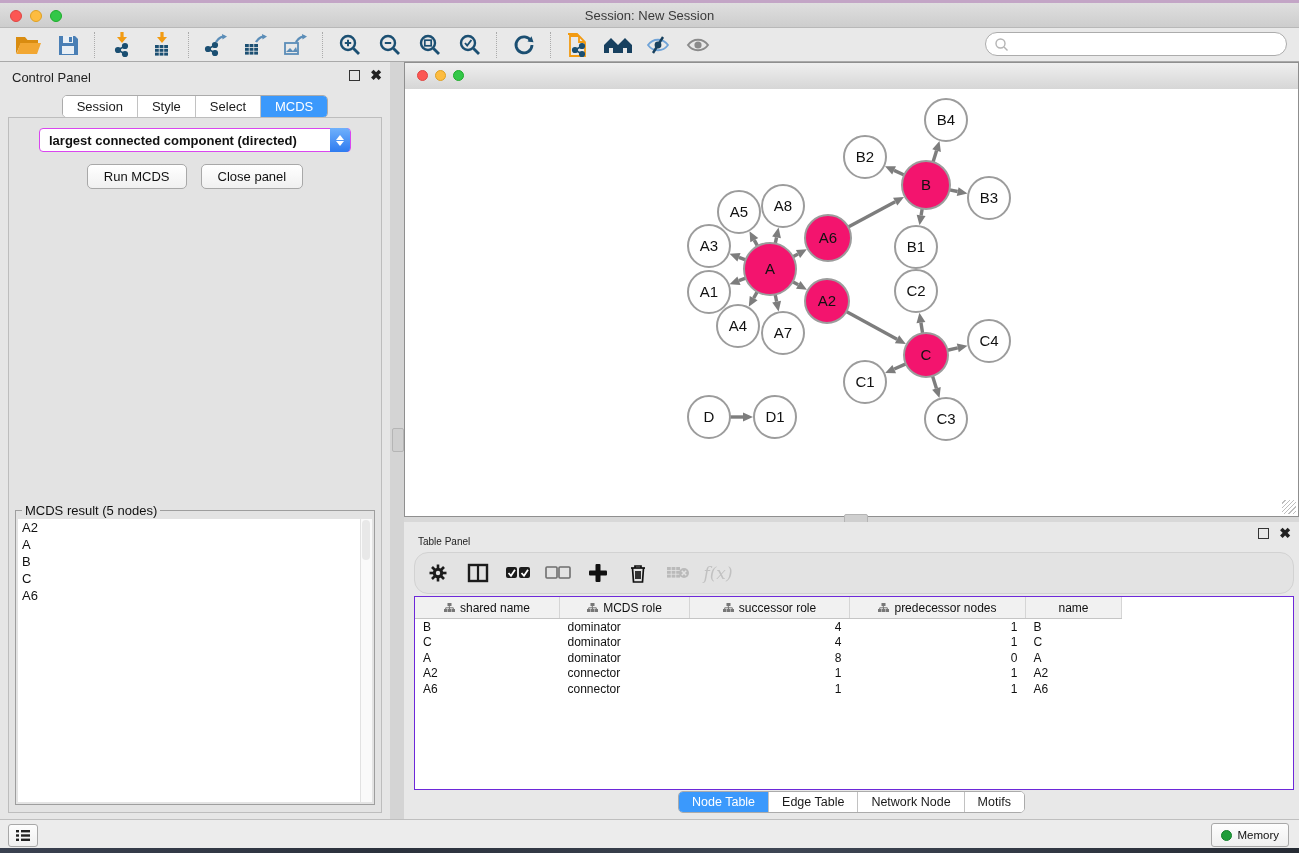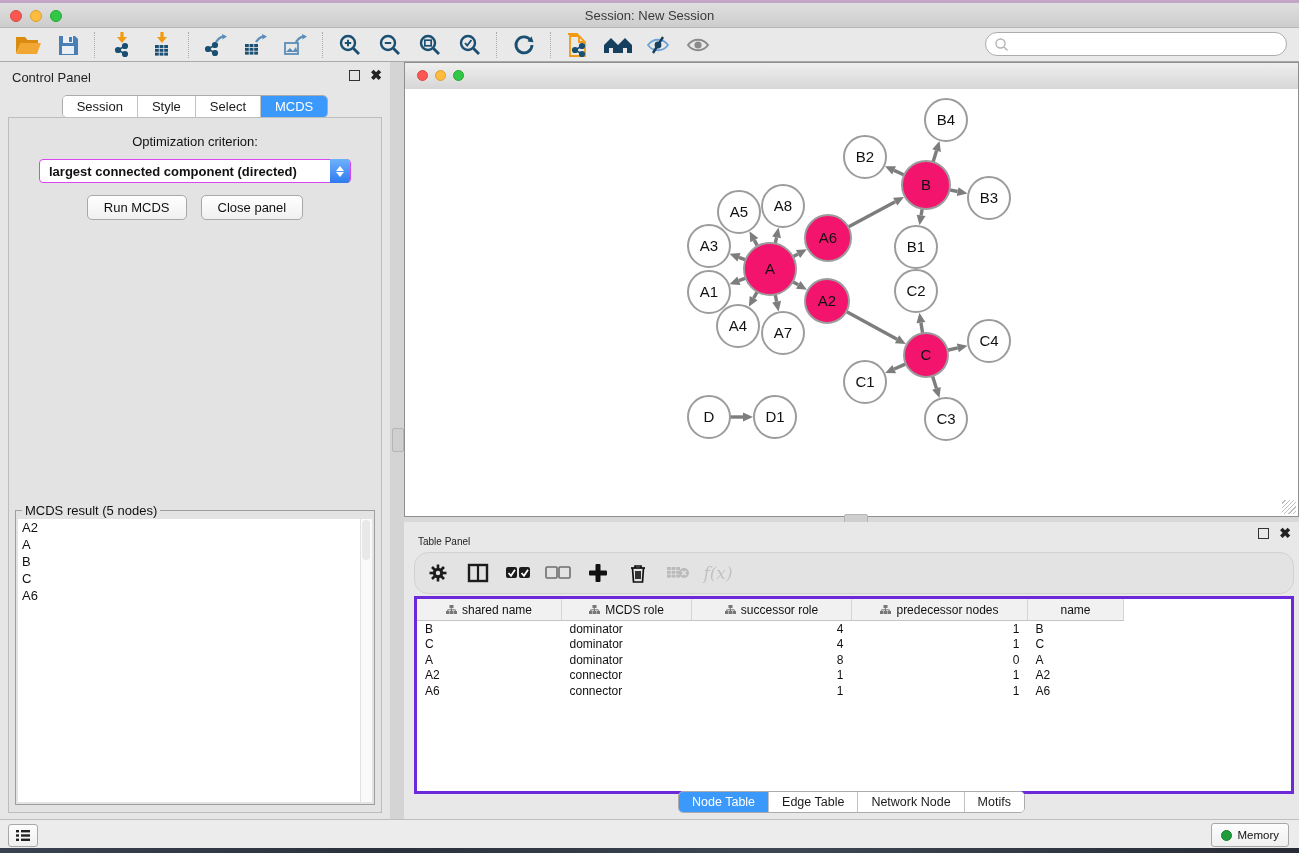--- a/index.html
+++ b/index.html
@@ -74,21 +74,21 @@
     background:repeating-linear-gradient(135deg,transparent,transparent 2px,#ADADAD 2px,#ADADAD 3px);opacity:.8;}
   
   .table-panel{position:absolute;left:404px;top:522px;width:895px;height:297px;background:#E8E8E8;}
   .tp-head{position:relative;height:28px;}
   .tp-head .ph-title{position:absolute;left:14px;top:14px;font-size:10px;color:#222;}
   .tp-toolbar{position:absolute;left:10px;top:30px;right:5px;height:40px;background:#E3E3E3;
     border:1px solid #D2D2D2;border-radius:14px;display:flex;align-items:center;gap:14px;padding-left:10px;}
   .tp-tool{width:26px;height:26px;display:flex;align-items:center;justify-content:center;cursor:default;}
   .tp-tool.disabled{opacity:.45;}
   .fx-label{font-size:17px;font-style:italic;color:#9a9a9a;font-family:"DejaVu Serif",serif;}
-  .tbl-wrap{position:absolute;left:10px;top:74px;right:5px;height:192px;background:#fff;border:3px solid #6d28d9;overflow:hidden;}
+  .tbl-wrap{position:absolute;left:10px;top:74px;right:5px;height:192px;background:#fff;border:1px solid #6d28d9;overflow:hidden;}
   .tbl{width:100%;border-collapse:collapse;table-layout:fixed;}
   .tbl th{height:21px;background:#F1F1F1;border-right:1px solid #D5D5D5;border-bottom:1px solid #C5C5C5;
     font-size:12px;font-weight:normal;color:#111;text-align:center;position:relative;padding:0 4px;white-space:nowrap;overflow:hidden;}
   .tbl th .th-inner{display:flex;align-items:center;justify-content:center;gap:5px;}
   .tbl td{height:15.5px;font-size:12px;color:#111;padding:0 8px;white-space:nowrap;overflow:hidden;}
   .tbl td.num{text-align:right;}
   .tree-ico{display:inline-block;flex:0 0 auto;}
   .tp-tabs{position:absolute;left:0;bottom:6px;width:100%;display:flex;justify-content:center;}
   .tp-tabs .tab{padding:3px 13px;font-size:12.5px;}
   
@@ -294,21 +294,20 @@
     </div>
     <div class="cp-tabs">
         <div class="seg" id="cp-tabs">
           <div class="tab">Session</div>
           <div class="tab">Style</div>
           <div class="tab">Select</div>
           <div class="tab sel">MCDS</div>
         </div>
       </div>
     <div class="cp-content">
-      <div class="opt-label">Optimization criterion:</div>
       <div class="dropdown">
         <span class="dd-text">largest connected component (directed)</span>
         <span class="dd-stepper">
             <i class="up"></i>
             <i class="dn"></i>
           </span>
       </div>
       <div class="cp-buttons">
         <div class="push-btn">Run MCDS</div>
         <div class="push-btn">Close panel</div>

